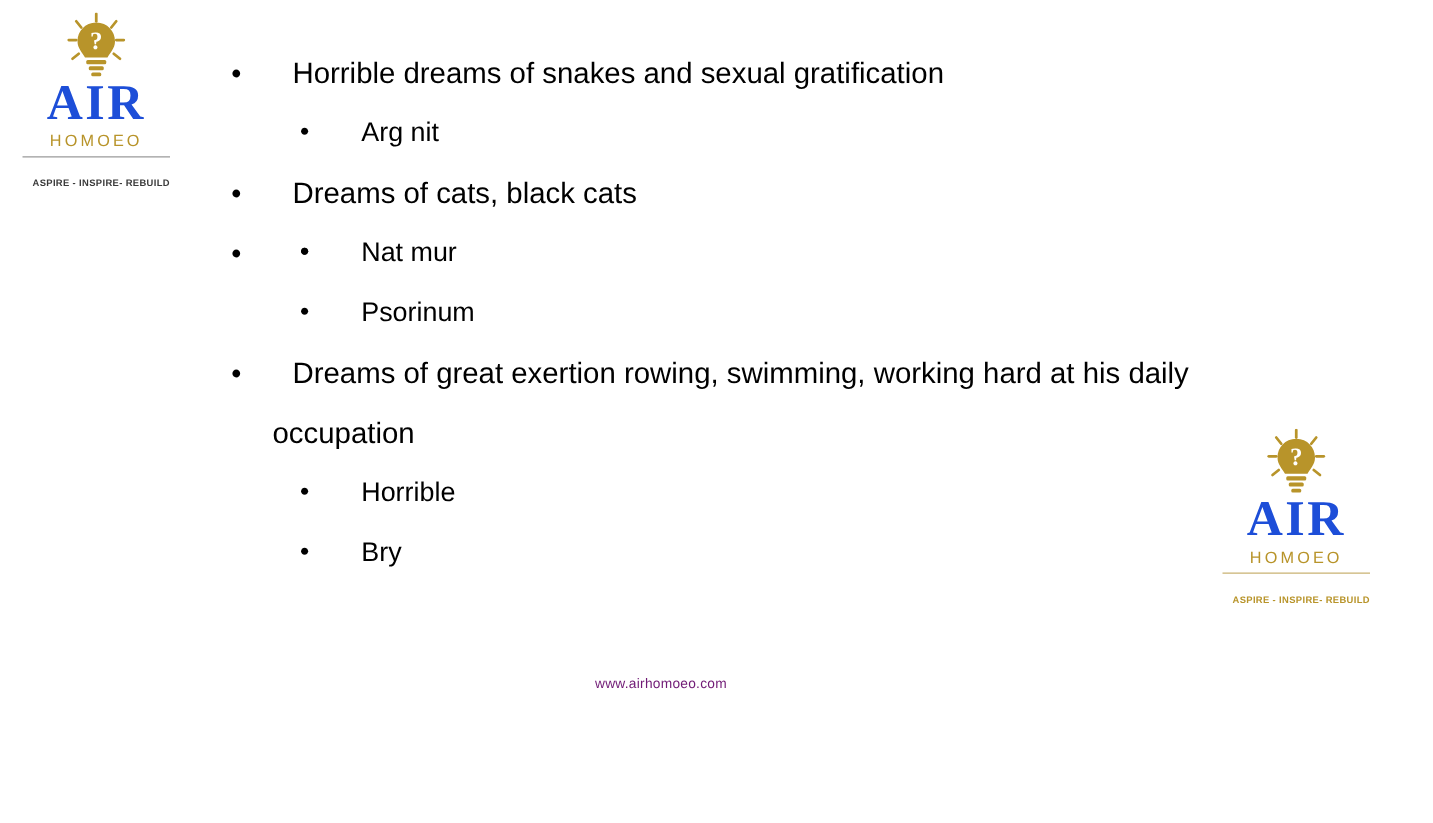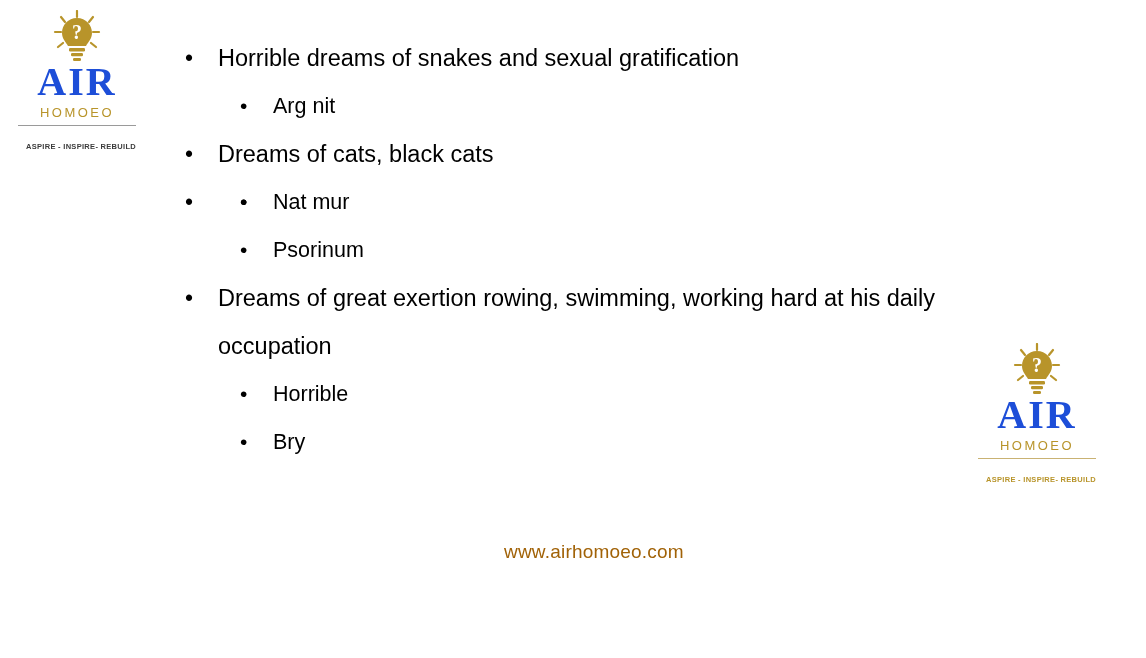--- a/index.html
+++ b/index.html
@@ -118,28 +118,28 @@
     color: #000000;
   }
   li.item2 > .bullet {
     position: absolute;
     left: 22px;
     top: 0;
     font-size: 21px;
     line-height: 48px;
     color: #000000;
   }
-  .text { display: inline; }
+  .text { display: inline; margin-left: 16px; }
 
   .watermark {
     position: absolute;
-    left: 504px;
+    left: 476px;
     top: 541px;
-    font-size: 19px;
-    color: #a16207;
+    font-size: 11px;
+    color: #701a75;
     letter-spacing: 0.2px;
   }
 </style>
 </head>
 <body>
 
 <div class="logo logo-top-left">
   <div class="logo-bulb">
     <svg width="54" height="54" viewBox="0 0 54 54" aria-hidden="true">
       <g stroke="#b8942a" stroke-width="2.2" stroke-linecap="round">

